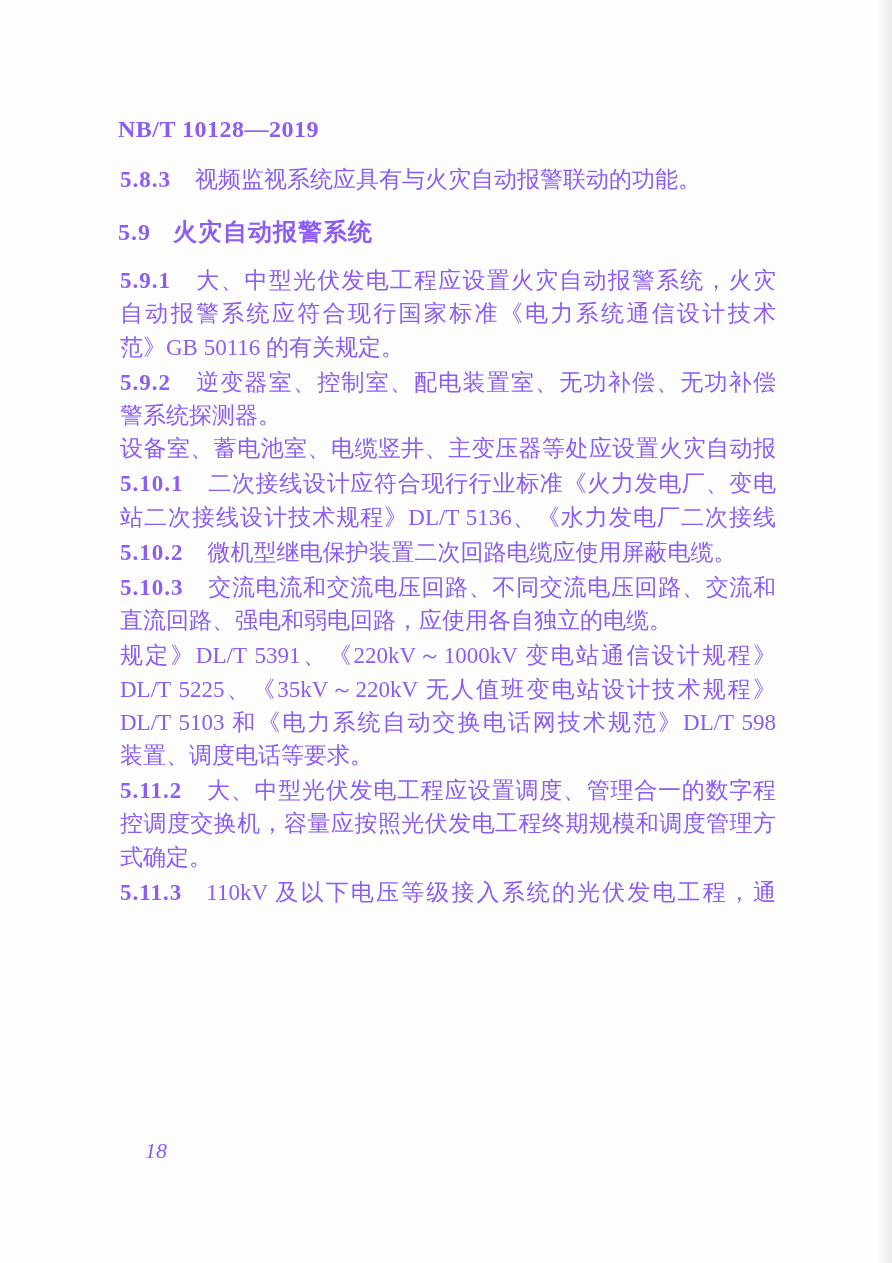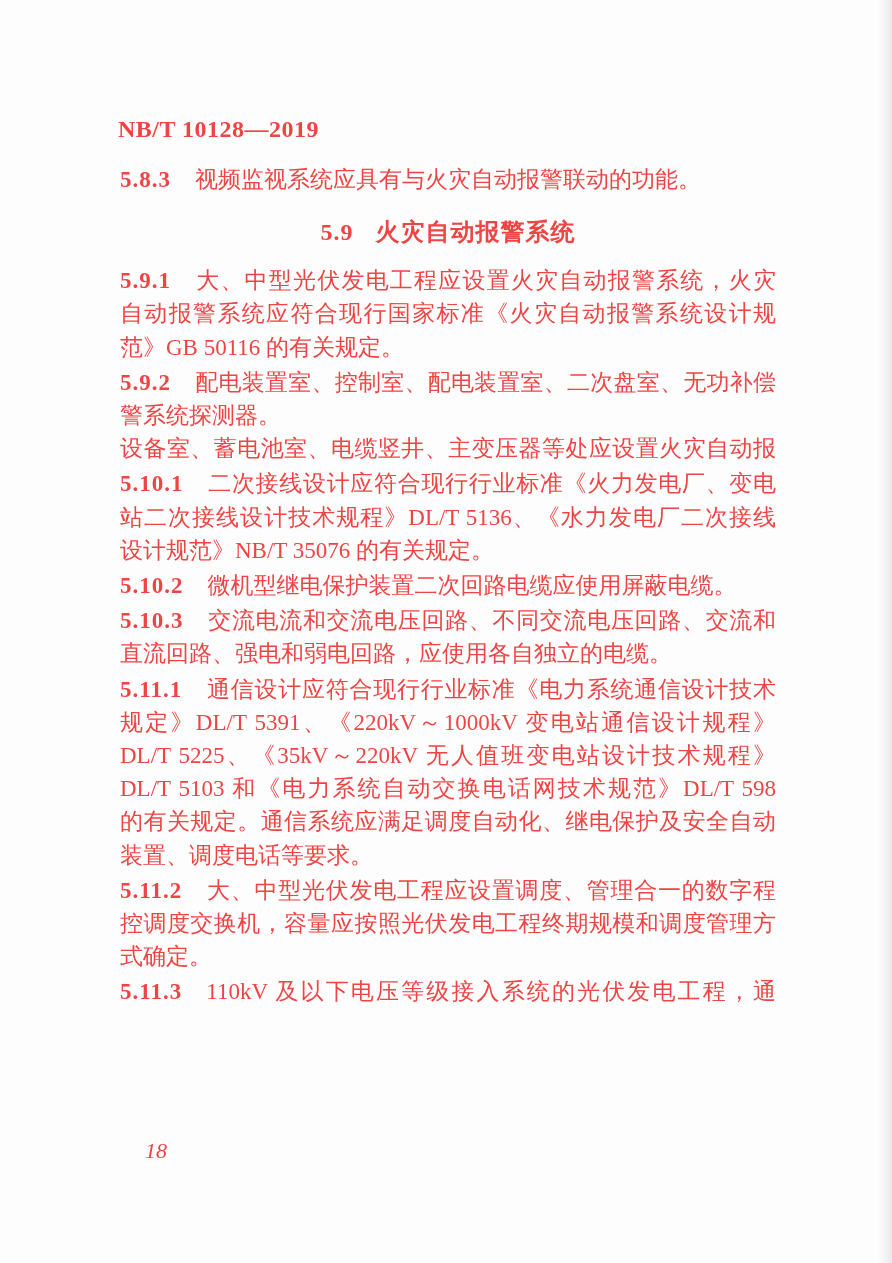--- a/index.html
+++ b/index.html
@@ -8,21 +8,21 @@
     background: #e9e9ec;
     font-family: "Liberation Serif", "DejaVu Serif", serif;
   }
   .sheet {
     position: relative;
     width: 892px;
     height: 1263px;
     margin: 0 auto;
     background: #fdfdfd;
     overflow: hidden;
-    color: #ef4444;
+    color: #8b5cf6;
   }
   .content {
     position: absolute;
     left: 118px;
     top: 116px;
     width: 660px;
   }
   .doc-header {
     font-weight: bold;
     font-size: 24px;
@@ -45,21 +45,21 @@
   .cnum {
     font-weight: bold;
     margin-right: 24px;
     letter-spacing: 1px;
   }
   .heading {
     margin: 17px 0 13px 0;
     font-size: 24px;
     font-weight: bold;
     line-height: 38px;
-    text-align: center;
+    text-align: left;
     letter-spacing: 1px;
   }
   .hnum { margin-right: 22px; }
   .page-num {
     position: absolute;
     left: 145px;
     top: 1138px;
     font-size: 22px;
     font-style: italic;
     line-height: 26px;
@@ -86,53 +86,50 @@
     <div class="doc-header">NB/T 10128—2019</div>
 
     <div class="para">
       <div class="line"><span class="cnum">5.8.3</span><span>视频监视系统应具有与火灾自动报警联动的功能。</span></div>
     </div>
 
     <div class="heading"><span class="hnum">5.9</span><span>火灾自动报警系统</span></div>
 
     <div class="para">
       <div class="line j"><span class="cnum">5.9.1</span><span>大、中型光伏发电工程应设置火灾自动报警系统，火灾</span></div>
-      <div class="line j">自动报警系统应符合现行国家标准《火灾自动报警系统设计规</div>
+      <div class="line j">自动报警系统应符合现行国家标准《电力系统通信设计技术</div>
       <div class="line">范》GB 50116 的有关规定。</div>
     </div>
 
     <div class="para">
-      <div class="line j"><span class="cnum">5.9.2</span><span>配电装置室、控制室、配电装置室、二次盘室、无功补偿</span></div>
+      <div class="line j"><span class="cnum">5.9.2</span><span>逆变器室、控制室、配电装置室、无功补偿、无功补偿</span></div>
       <div class="line">警系统探测器。</div>
       <div class="line j">设备室、蓄电池室、电缆竖井、主变压器等处应设置火灾自动报</div>
     </div>
 
 
     <div class="para">
       <div class="line j"><span class="cnum">5.10.1</span><span>二次接线设计应符合现行行业标准《火力发电厂、变电</span></div>
       <div class="line j">站二次接线设计技术规程》DL/T 5136、《水力发电厂二次接线</div>
-      <div class="line">设计规范》NB/T 35076 的有关规定。</div>
     </div>
 
     <div class="para">
       <div class="line"><span class="cnum">5.10.2</span><span>微机型继电保护装置二次回路电缆应使用屏蔽电缆。</span></div>
     </div>
 
     <div class="para">
       <div class="line j"><span class="cnum">5.10.3</span><span>交流电流和交流电压回路、不同交流电压回路、交流和</span></div>
       <div class="line">直流回路、强电和弱电回路，应使用各自独立的电缆。</div>
     </div>
 
 
     <div class="para">
-      <div class="line j"><span class="cnum">5.11.1</span><span>通信设计应符合现行行业标准《电力系统通信设计技术</span></div>
       <div class="line j">规定》DL/T 5391、《220kV～1000kV 变电站通信设计规程》</div>
       <div class="line j">DL/T 5225、《35kV～220kV 无人值班变电站设计技术规程》</div>
       <div class="line j">DL/T 5103 和《电力系统自动交换电话网技术规范》DL/T 598</div>
-      <div class="line j">的有关规定。通信系统应满足调度自动化、继电保护及安全自动</div>
       <div class="line">装置、调度电话等要求。</div>
     </div>
 
     <div class="para">
       <div class="line j"><span class="cnum">5.11.2</span><span>大、中型光伏发电工程应设置调度、管理合一的数字程</span></div>
       <div class="line j">控调度交换机，容量应按照光伏发电工程终期规模和调度管理方</div>
       <div class="line">式确定。</div>
     </div>
 
     <div class="para">

